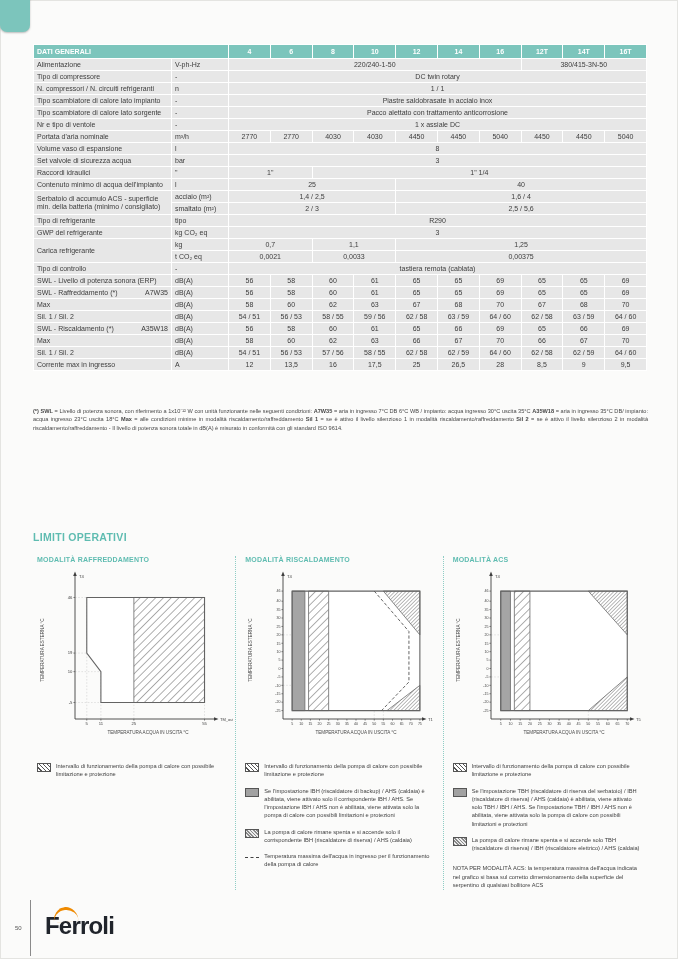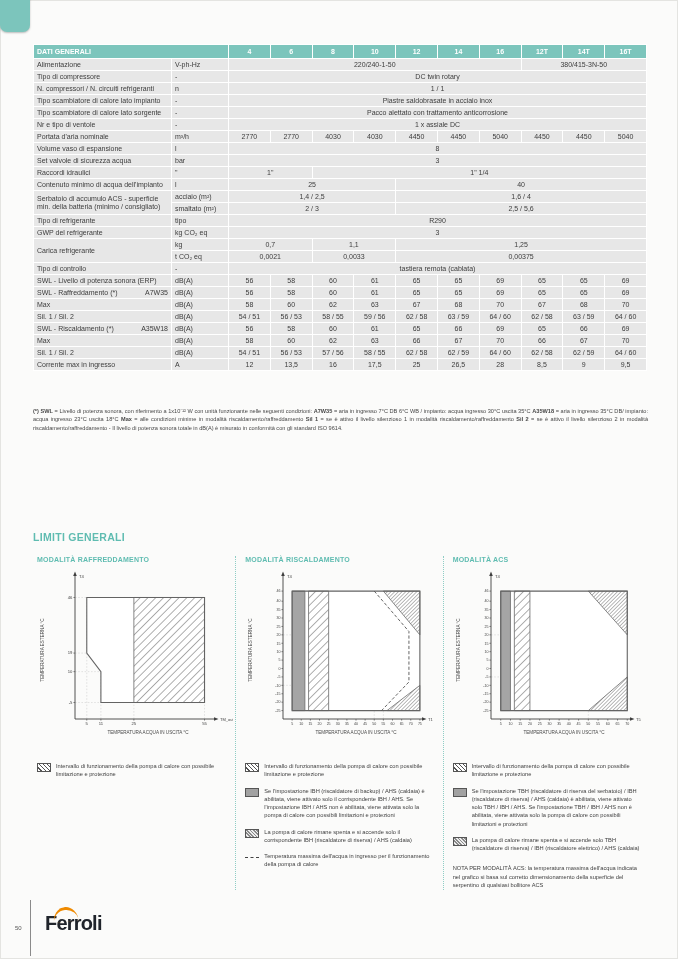--- a/index.html
+++ b/index.html
@@ -35,21 +35,21 @@
   .leg-icon.hatch{background:repeating-linear-gradient(45deg,#fff 0 2px,#555 2px 3px);}
   .leg-icon.solid{background:#a2a2a2;}
   .leg-icon.dense{background:repeating-linear-gradient(45deg,#8a8a8a 0 1.2px,#ededed 1.2px 2.4px);}
   .leg-icon.dash{border:none;border-top:1.6px dashed #444;height:0;margin-top:5px;}
   .leg-text{font-size:5.7px;line-height:1.45;color:#3f3f3f;}
   .legend-note{margin-top:12px;font-size:5.7px;line-height:1.5;color:#3f3f3f;}
   
   .footer{position:absolute;left:0;top:898px;width:100%;height:61px;}
   .pagenum{position:absolute;left:15px;top:27px;font-size:6px;color:#555;}
   .footer-rule{position:absolute;left:30px;top:2px;width:1px;height:56px;background:#8a8a8a;}
-  .logo{position:absolute;left:45px;top:14px;font-size:20px;font-weight:bold;
+  .logo{position:absolute;left:45px;top:14px;font-size:24px;font-weight:bold;
     letter-spacing:-.8px;color:#20242b;}
   .swoosh{position:absolute;left:8px;top:-5px;width:25px;height:12px;
     border-top:3px solid #ef8a00;border-radius:50% 50% 0 0 / 100% 100% 0 0;transform:rotate(-6deg);}
 </style>
 </head>
 <body>
 
 <div class="corner-tab"></div>
 
 <table class="spec-table">
@@ -299,21 +299,21 @@
         <td class="val" colspan="1">28</td>
         <td class="val" colspan="1">8,5</td>
         <td class="val" colspan="1">9</td>
         <td class="val" colspan="1">9,5</td>
       </tr>
     </tbody>
 </table>
 
 <p class="footnote"><strong>(*) SWL</strong><span> = Livello di potenza sonora, con riferimento a 1x10⁻¹² W con unità funzionante nelle seguenti condizioni: </span><strong>A7W35</strong><span> = aria in ingresso 7°C DB 6°C WB / impianto: acqua ingresso 30°C uscita 35°C </span><strong>A35W18</strong><span> = aria in ingresso 35°C DB/ impianto: acqua ingresso 23°C uscita 18°C </span><strong>Max</strong><span> = alle condizioni minime in modalità riscaldamento/raffreddamento </span><strong>Sil 1</strong><span> = se è attivo il livello silenzioso 1 in modalità riscaldamento/raffreddamento </span><strong>Sil 2</strong><span> = se è attivo il livello silenzioso 2 in modalità riscaldamento/raffreddamento - Il livello di potenza sonora totale in dB(A) è misurato in conformità con gli standard ISO 9614.</span></p>
 
-<h2 class="limiti-title">LIMITI GENERALI</h2>
+<h2 class="limiti-title">LIMITI OPERATIVI</h2>
 
 <div class="charts">
   <div class="chart-col">
     <h3>MODALITÀ RAFFREDDAMENTO</h3>
     <svg class="limit-chart" id="chart0" viewBox="0 0 196 186">
         <defs>
           <pattern id="hp-cooling" width="5.5" height="5.5" patternUnits="userSpaceOnUse" patternTransform="rotate(45)">
             <line x1="0" y1="0" x2="0" y2="5.5" stroke="#5e5e5e" stroke-width="1"></line>
           </pattern>
           <pattern id="dp-cooling" width="2.6" height="2.6" patternUnits="userSpaceOnUse" patternTransform="rotate(45)">

